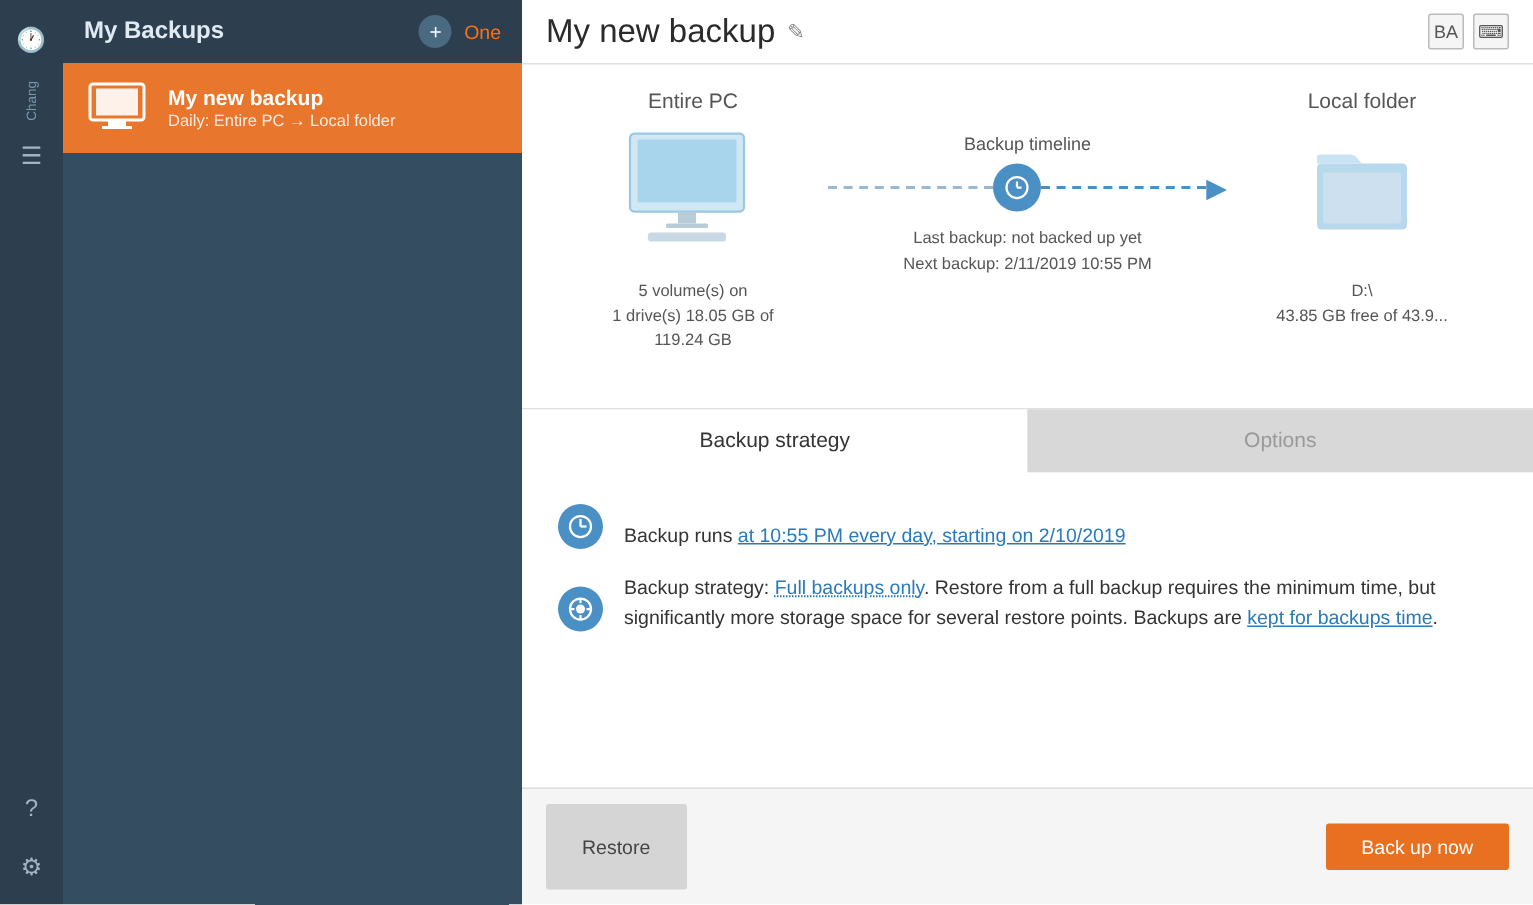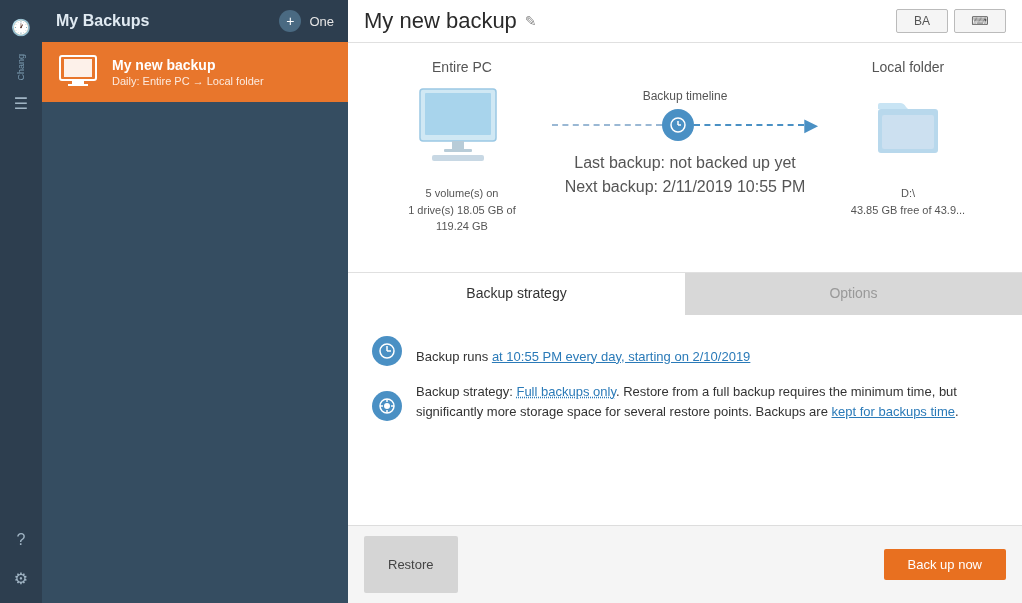--- a/index.html
+++ b/index.html
@@ -53,21 +53,21 @@
     .sidebar-header-actions {
       display: flex; align-items: center; gap: 8px;
     }
     .add-btn {
       width: 22px; height: 22px;
       background: #4a6a82;
       border-radius: 50%;
       display: flex; align-items: center; justify-content: center;
       color: white; font-size: 14px; cursor: pointer;
     }
-    .tab-text { color: #e5e5e5; font-size: 13px; }
+    .tab-text { color: #f97316; font-size: 13px; }
 
     .backup-item {
       display: flex;
       align-items: center;
       padding: 12px 14px;
       background: #e8762c;
       cursor: pointer;
       gap: 12px;
     }
     .backup-item-icon {
@@ -109,21 +109,21 @@
       justify-content: space-between;
       padding: 8px 16px;
       border-bottom: 1px solid #e0e0e0;
       min-height: 40px;
     }
     .top-bar-title-area { display: flex; align-items: center; gap: 8px; }
     .main-title { font-size: 22px; color: #2a2a2a; font-weight: 400; }
     .edit-icon { color: #888; font-size: 14px; cursor: pointer; }
     .top-bar-actions { display: flex; gap: 6px; }
     .tb-btn {
-      width: 52px; height: 24px;
+      width: 24px; height: 24px;
       border: 1px solid #bbb; border-radius: 2px;
       background: #f5f5f5; cursor: pointer;
       display: flex; align-items: center; justify-content: center;
       font-size: 12px; color: #555;
     }
 
     
     .diagram-area {
       padding: 16px 24px 8px;
       display: flex;
@@ -157,21 +157,21 @@
       flex: 1; border-top: 2px dashed #4a90c4; height: 2px;
     }
     .clock-circle {
       width: 32px; height: 32px; border-radius: 50%;
       background: #4a90c4; display: flex; align-items: center;
       justify-content: center; color: white; font-size: 14px;
       flex-shrink: 0;
     }
     .arrow-tip { color: #4a90c4; font-size: 18px; line-height: 1; }
     .backup-time-info { text-align: center; }
-    .backup-time-text { font-size: 16px; color: #555; line-height: 1.5; }
+    .backup-time-text { font-size: 11px; color: #555; line-height: 1.5; }
 
     .diagram-dest {
       display: flex; flex-direction: column; align-items: center;
       width: 180px;
     }
     .folder-icon-wrap { margin-bottom: 8px; }
     .folder-info { text-align: center; color: #555; font-size: 11px; line-height: 1.5; margin-top: 8px; }
 
     
     .tabs-bar {

